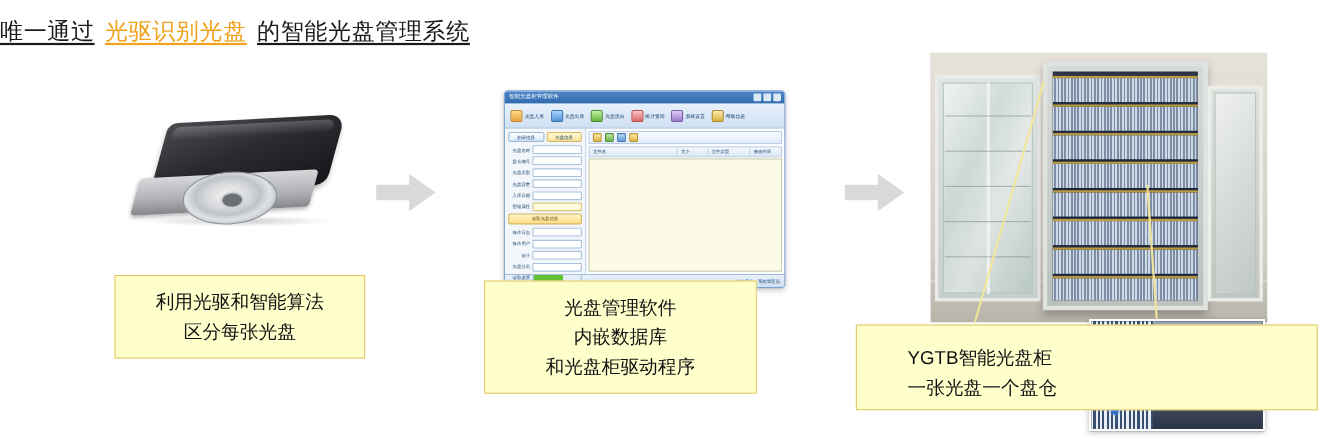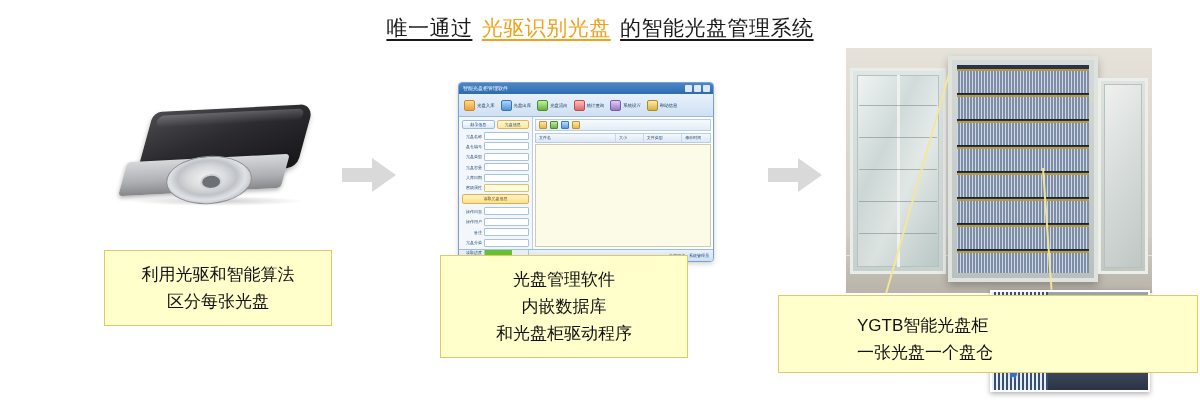--- a/index.html
+++ b/index.html
@@ -20,21 +20,21 @@
     width: 1200px;
     height: 400px;
   }
 
   
   .title {
     position: absolute;
     left: 0;
     top: 14px;
     width: 1200px;
-    text-align: center;
+    text-align: left;
     font-size: 21px;
     color: #1a1a1a;
     letter-spacing: 0.5px;
     white-space: nowrap;
   }
   .title .plain {
     text-decoration: underline;
     text-underline-offset: 4px;
   }
   .title .hl {
@@ -80,21 +80,21 @@
     text-align: center;
     color: #111;
     font-size: 17px;
     line-height: 27px;
     padding: 10px 14px;
     white-space: pre-line;
   }
   #callout-left { left: 104px; top: 250px; width: 228px; }
   #callout-mid { left: 440px; top: 255px; width: 248px; }
   #callout-right { left: 778px; top: 295px; width: 420px; height: 78px; padding-top: 16px; text-align: left; padding-left: 46px; }
-  #callout-right .txt { display: inline-block; margin-left: 32px; }
+  #callout-right .txt { display: inline-block; }
 
   
   .photo { position: absolute; }
   #drive-photo {
     left: 118px; top: 100px; width: 210px; height: 120px;
   }
   .drive-body {
     position: absolute;
     left: 28px; top: 8px;
     width: 158px; height: 64px;

